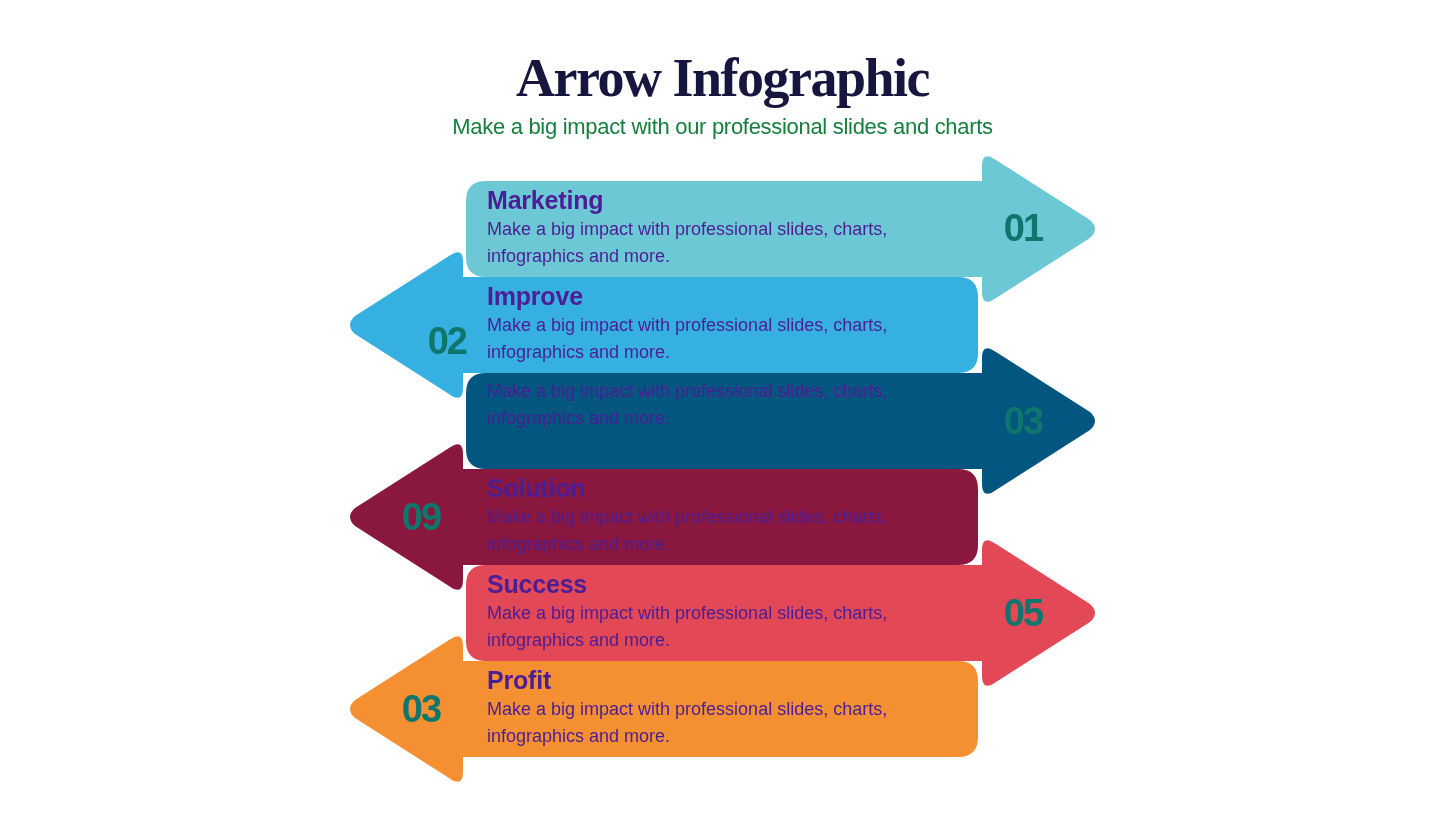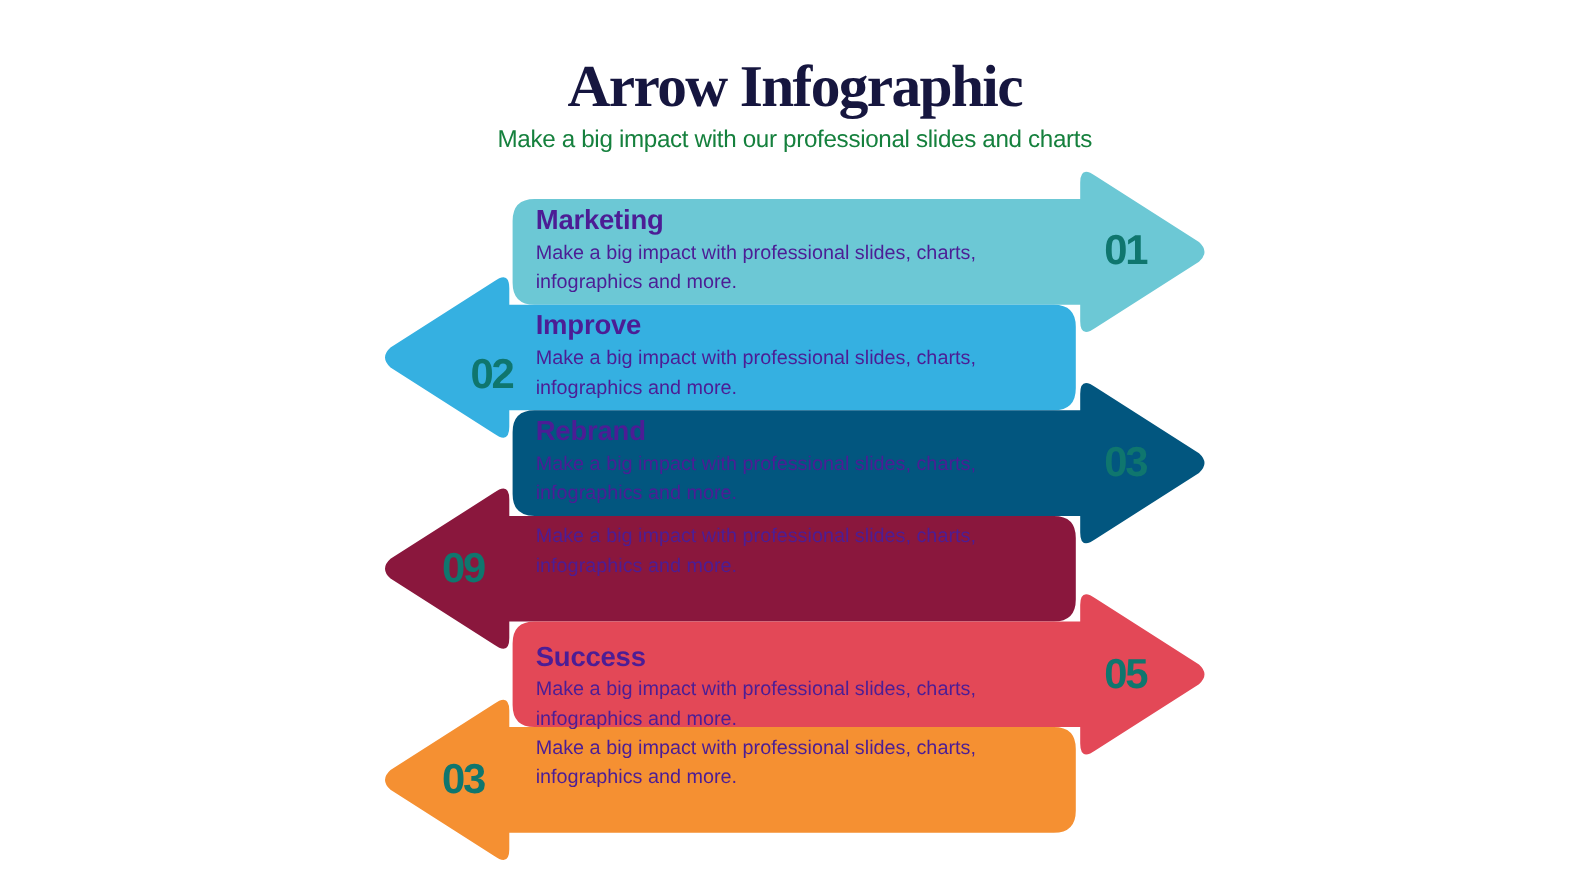--- a/index.html
+++ b/index.html
@@ -107,32 +107,33 @@
   </div>
 
   <div class="step-num" style="left:376px; top:319px;text-align:right;">02</div>
   <div class="step-text" style="top:281px;">
     <div class="step-title">Improve</div>
     <div class="step-desc">Make a big impact with professional slides, charts, infographics and more.</div>
   </div>
 
   <div class="step-num" style="left:978px; top:399px;">03</div>
   <div class="step-text" style="top:377px;">
-    <div class="step-title">Rebrand</div>
     <div class="step-desc">Make a big impact with professional slides, charts, infographics and more.</div>
   </div>
 
   <div class="step-num" style="left:376px; top:495px;">09</div>
   <div class="step-text" style="top:473px;">
+    <div class="step-title">Solution</div>
     <div class="step-desc">Make a big impact with professional slides, charts, infographics and more.</div>
   </div>
 
   <div class="step-num" style="left:978px; top:591px;">05</div>
-  <div class="step-text" style="top:569px;margin-top:13px;">
+  <div class="step-text" style="top:569px;">
     <div class="step-title">Success</div>
     <div class="step-desc">Make a big impact with professional slides, charts, infographics and more.</div>
   </div>
 
   <div class="step-num" style="left:376px; top:687px;">03</div>
   <div class="step-text" style="top:665px;">
+    <div class="step-title">Profit</div>
     <div class="step-desc">Make a big impact with professional slides, charts, infographics and more.</div>
   </div>
 </div>
 
 </body></html>

